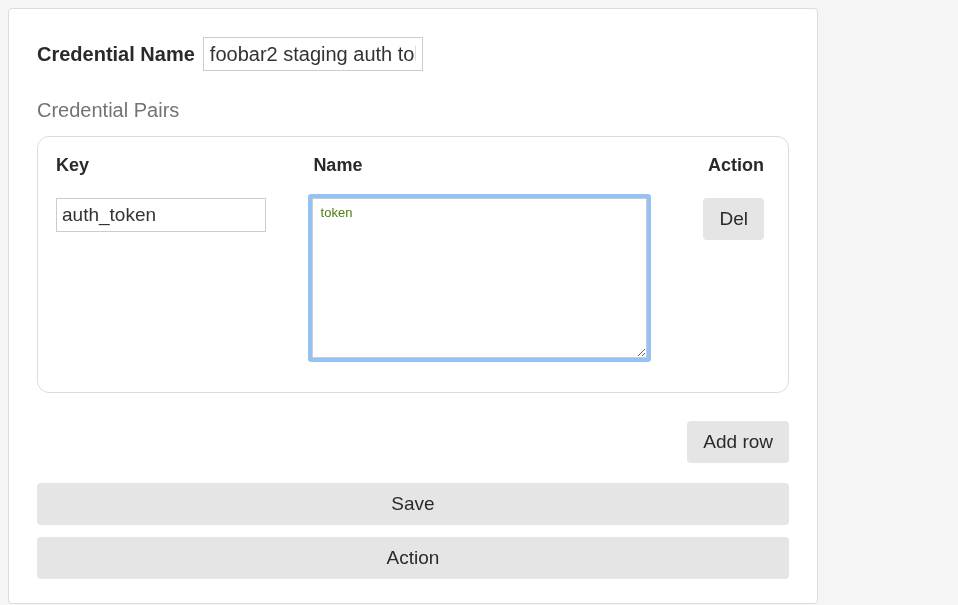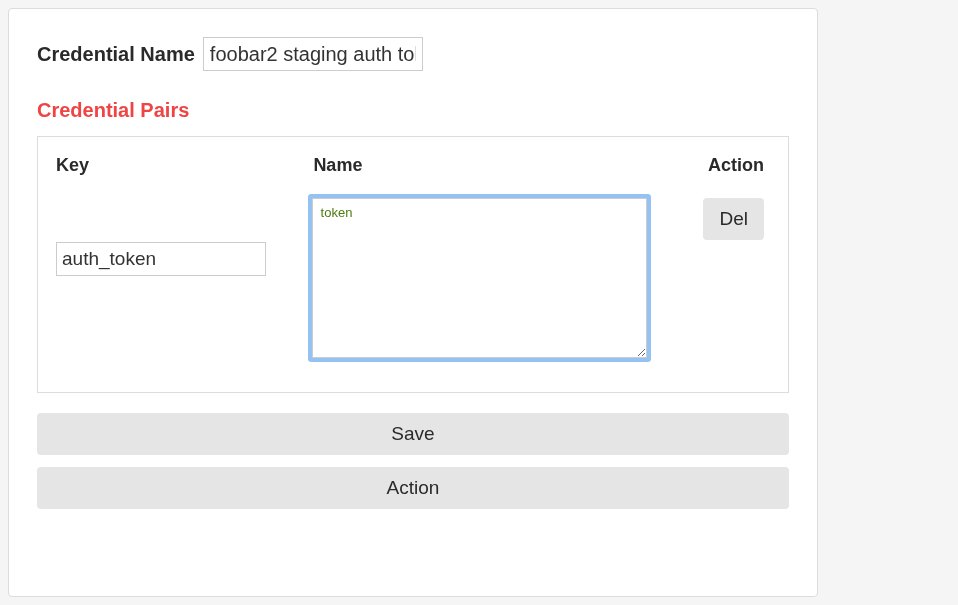--- a/index.html
+++ b/index.html
@@ -35,28 +35,28 @@
     .cred-name-input {
       font-size: 20px;
       padding: 4px 6px;
       border: 1px solid #cccccc;
       width: 220px;
       color: #333;
       font-family: inherit;
       height: 34px;
     }
     .pairs-title {
-      font-weight: 700;
+      font-weight: 400;
       font-size: 20px;
-      color: #ef4444;
+      color: #737373;
       margin-bottom: 14px;
     }
     .pairs-box {
       border: 1px solid #dcdcdc;
-      border-radius: 0;
+      border-radius: 12px;
       padding: 18px 24px 30px 18px;
     }
     .pairs-header {
       display: flex;
       margin-bottom: 22px;
     }
     .col-key {
       width: 300px;
     }
     .col-value {
@@ -77,21 +77,20 @@
       align-items: flex-start;
     }
     .key-input {
       font-size: 19px;
       padding: 4px 5px;
       border: 1px solid #cccccc;
       width: 210px;
       height: 34px;
       color: #333;
       font-family: inherit;
-      margin-top: 44px;
     }
     .value-textarea {
       font-size: 13px;
       padding: 6px 8px;
       border: 1px solid #cccccc;
       width: 335px;
       height: 160px;
       color: #4d7c0f;
       font-family: Liberation Sans, sans-serif;
       resize: both;
@@ -151,19 +150,22 @@
       </div>
       <div class="col-value">
         <textarea class="value-textarea focused" style="">token</textarea>
       </div>
       <div class="col-action">
         <button class="btn del-btn">Del</button>
       </div>
     </div>
   </div>
 
+  <div class="add-row-container">
+    <button class="btn">Add row</button>
+  </div>
 
   <div class="bottom-buttons">
     <button class="btn">Save</button>
     <button class="btn">Action</button>
   </div>
 
 </div>
 
 </body></html>

